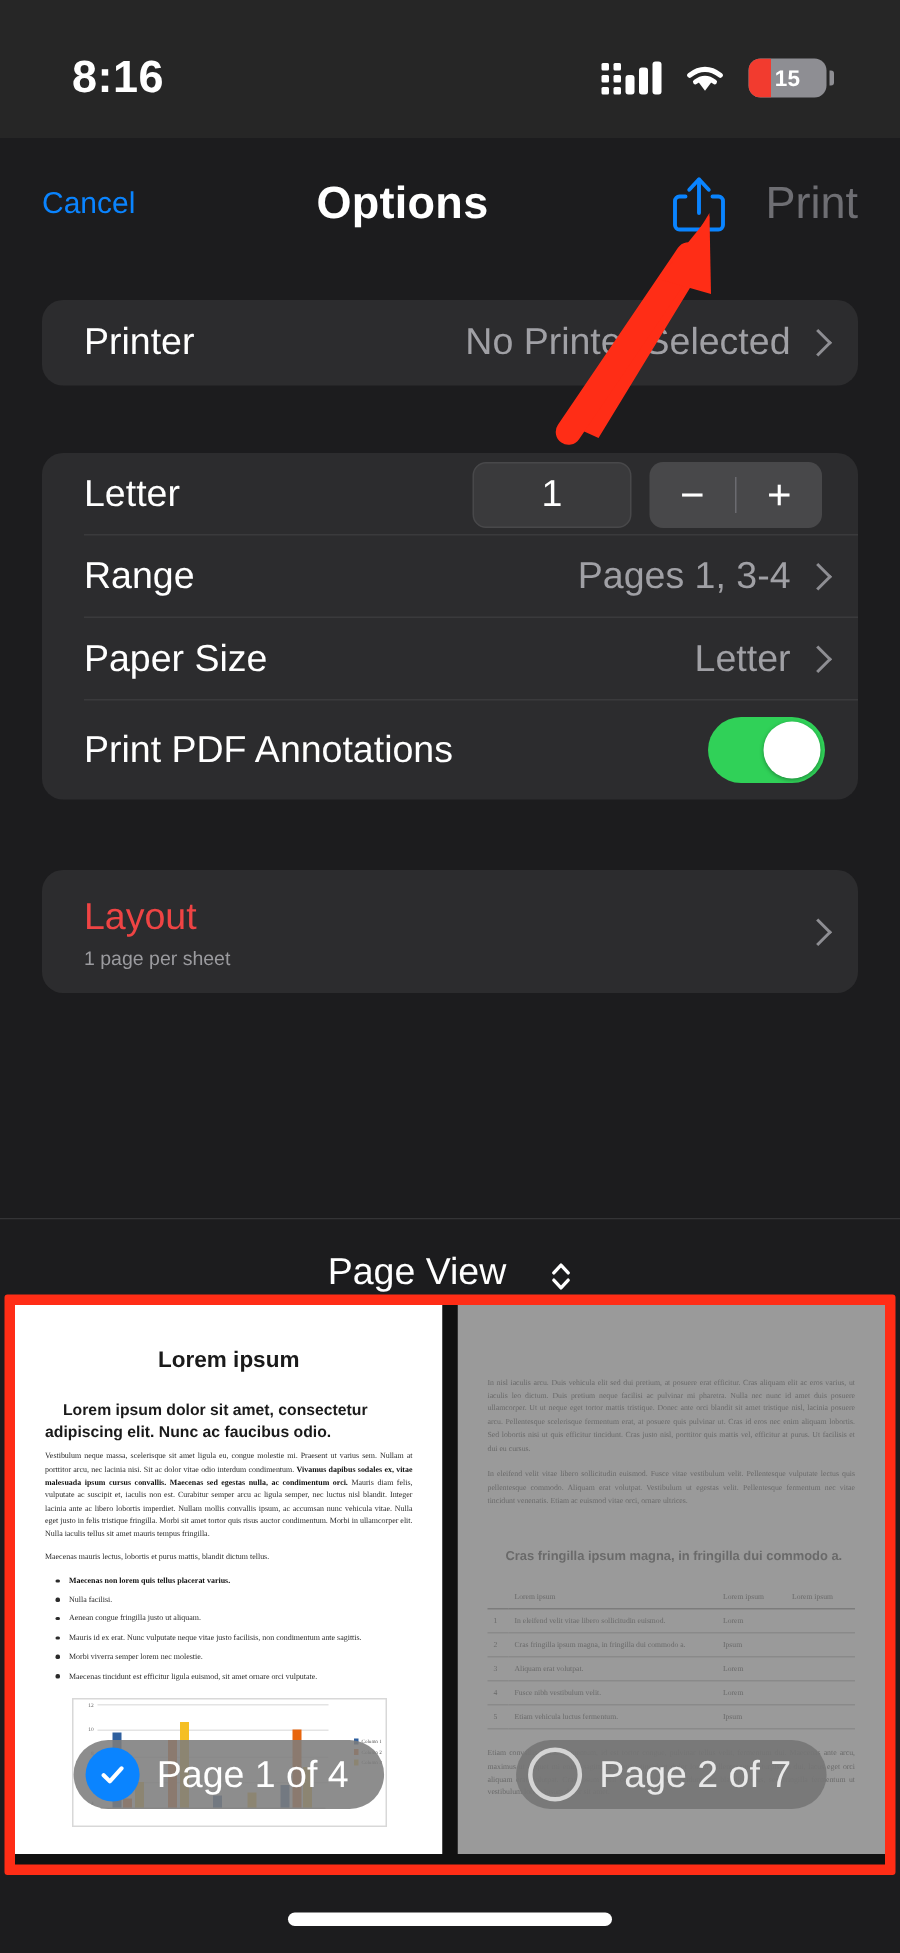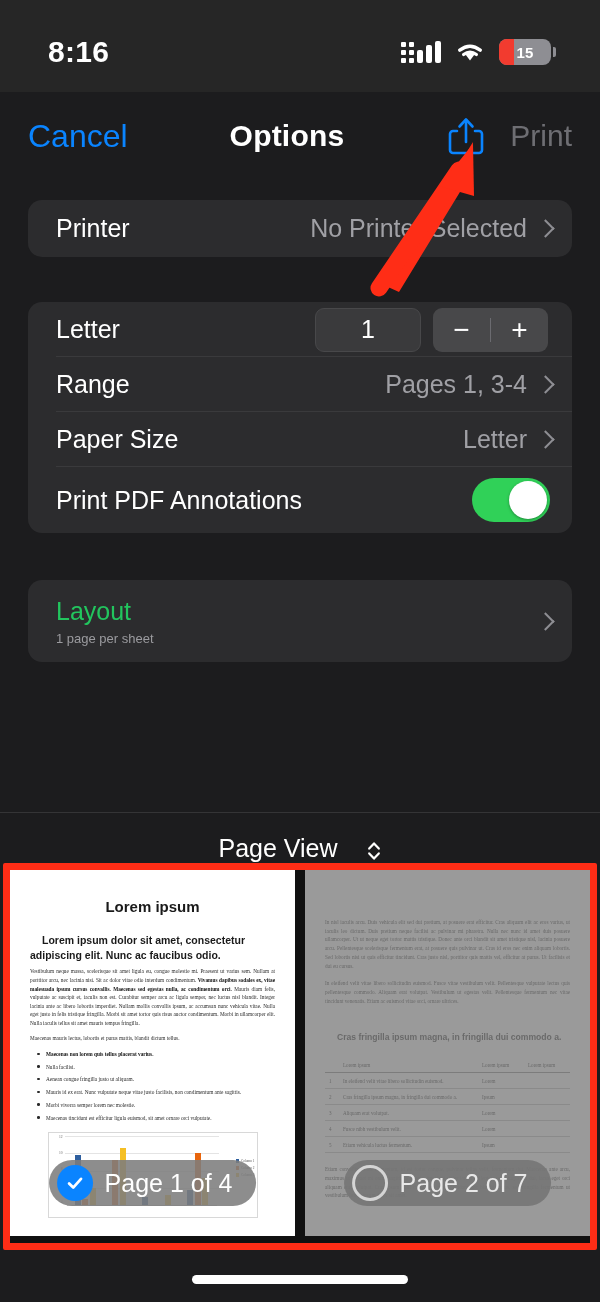--- a/index.html
+++ b/index.html
@@ -56,21 +56,21 @@
     width: 3px; height: 10px; background: #8e8e93; border-radius: 0 2px 2px 0; margin-left: 2px;
   }
 
   
   .navbar {
     position: absolute; top: 92px; left: 0; width: 600px; height: 88px;
     background: #1c1c1e;
     display: flex; align-items: center; justify-content: space-between;
     padding: 0 28px;
   }
-  .nav-cancel { color: #0a84ff; font-size: 32px; }
+  .nav-cancel { color: #0a84ff; font-size: 20px; }
   .nav-title { color: #fff; font-size: 30px; font-weight: 700; letter-spacing: .2px; }
   .nav-right { display: flex; align-items: center; gap: 24px; }
   .share-btn { width: 40px; height: 44px; position: relative; }
   .nav-print { color: #6e6e73; font-size: 30px; }
 
   
   .content { position: absolute; top: 180px; left: 0; width: 600px; height: 630px; }
 
   .group {
     position: absolute; left: 28px; width: 544px;
@@ -134,21 +134,21 @@
     box-shadow: 0 1px 3px rgba(0,0,0,.35);
   }
 
   
   #group-layout { top: 400px; }
   .layout-row {
     height: 82px; display: flex; align-items: center; justify-content: space-between;
     padding: 0 22px 0 28px;
   }
   .layout-text { display: flex; flex-direction: column; gap: 5px; }
-  .layout-title { color: #22c55e; font-size: 25px; }
+  .layout-title { color: #ef4444; font-size: 25px; }
   .layout-sub { color: #9b9b9f; font-size: 13px; }
 
   
   .pageview-sep {
     position: absolute; top: 812px; left: 0; width: 600px; height: 1px; background: #343436;
   }
   .pageview-header {
     position: absolute; top: 813px; left: 0; width: 600px; height: 50px;
     display: flex; align-items: flex-end; justify-content: center; gap: 28px;
     background: #1c1c1e;

